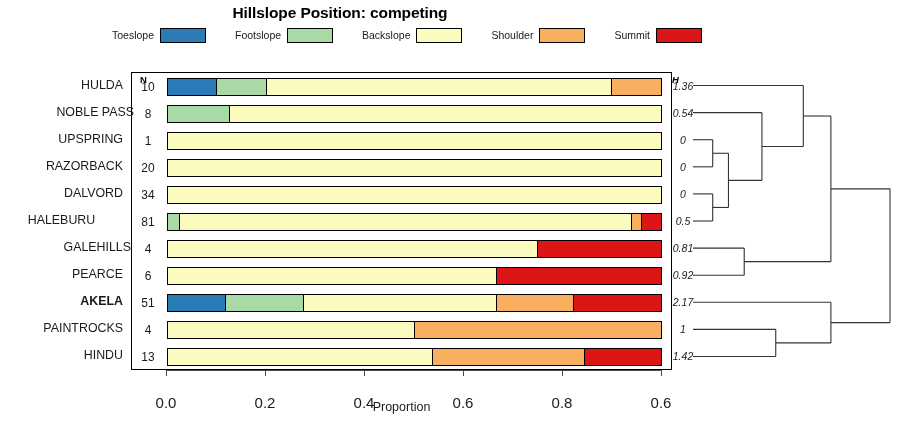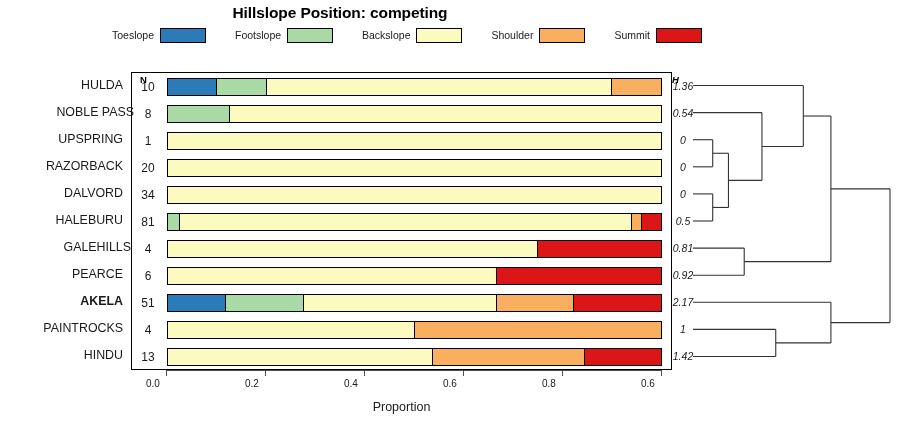--- a/index.html
+++ b/index.html
@@ -155,25 +155,25 @@
   }
   .tick {
     position: absolute;
     top: 0;
     width: 1.1px;
     height: 6px;
     background: #4d4d4d;
   }
   .ticklabel {
     position: absolute;
-    top: 8px;
+    top: 24px;
     width: 40px;
     margin-left: -20px;
-    text-align: left;
-    font-size: 10px;
+    text-align: center;
+    font-size: 15px;
     color: #1a1a1a;
   }
   .xtitle {
     position: absolute;
     top: 400px;
     left: 131px;
     width: 541px;
     text-align: center;
     font-size: 12.5px;
     color: #1a1a1a;
@@ -294,21 +294,21 @@
         </div>
       </div>
   </div>
 
   <div id="ylabels">
       <div class="ylabel" style="left: 0px; width: 123px; top: 77.5455px; position: absolute; right: auto;">HULDA</div>
       <div class="ylabel" style="left: 0px; width: 123px; top: 104.636px; position: absolute; right: auto; margin-left: 11px;">NOBLE PASS</div>
       <div class="ylabel" style="left: 0px; width: 123px; top: 131.727px; position: absolute; right: auto;">UPSPRING</div>
       <div class="ylabel" style="left: 0px; width: 123px; top: 158.818px; position: absolute; right: auto;">RAZORBACK</div>
       <div class="ylabel" style="left: 0px; width: 123px; top: 185.909px; position: absolute; right: auto;">DALVORD</div>
-      <div class="ylabel" style="left: 0px; width: 123px; top: 213px; position: absolute; right: auto;">HALEBURU</div>
+      <div class="ylabel" style="left: 0px; width: 123px; top: 213px; position: absolute; right: auto; text-align: center;">HALEBURU</div>
       <div class="ylabel" style="left: 0px; width: 123px; top: 240.091px; position: absolute; right: auto; margin-left: 8px;">GALEHILLS</div>
       <div class="ylabel" style="left: 0px; width: 123px; top: 267.182px; position: absolute; right: auto;">PEARCE</div>
       <div class="ylabel bold" style="left: 0px; width: 123px; top: 294.273px; position: absolute; right: auto;">AKELA</div>
       <div class="ylabel" style="left: 0px; width: 123px; top: 321.364px; position: absolute; right: auto;">PAINTROCKS</div>
       <div class="ylabel" style="left: 0px; width: 123px; top: 348.455px; position: absolute; right: auto;">HINDU</div>
     </div>
   <div id="ncol">
       <div class="ncell" style="left: 135px; top: 79.5455px;">10</div>
       <div class="ncell" style="left: 135px; top: 106.636px;">8</div>
       <div class="ncell" style="left: 135px; top: 133.727px;">1</div>

